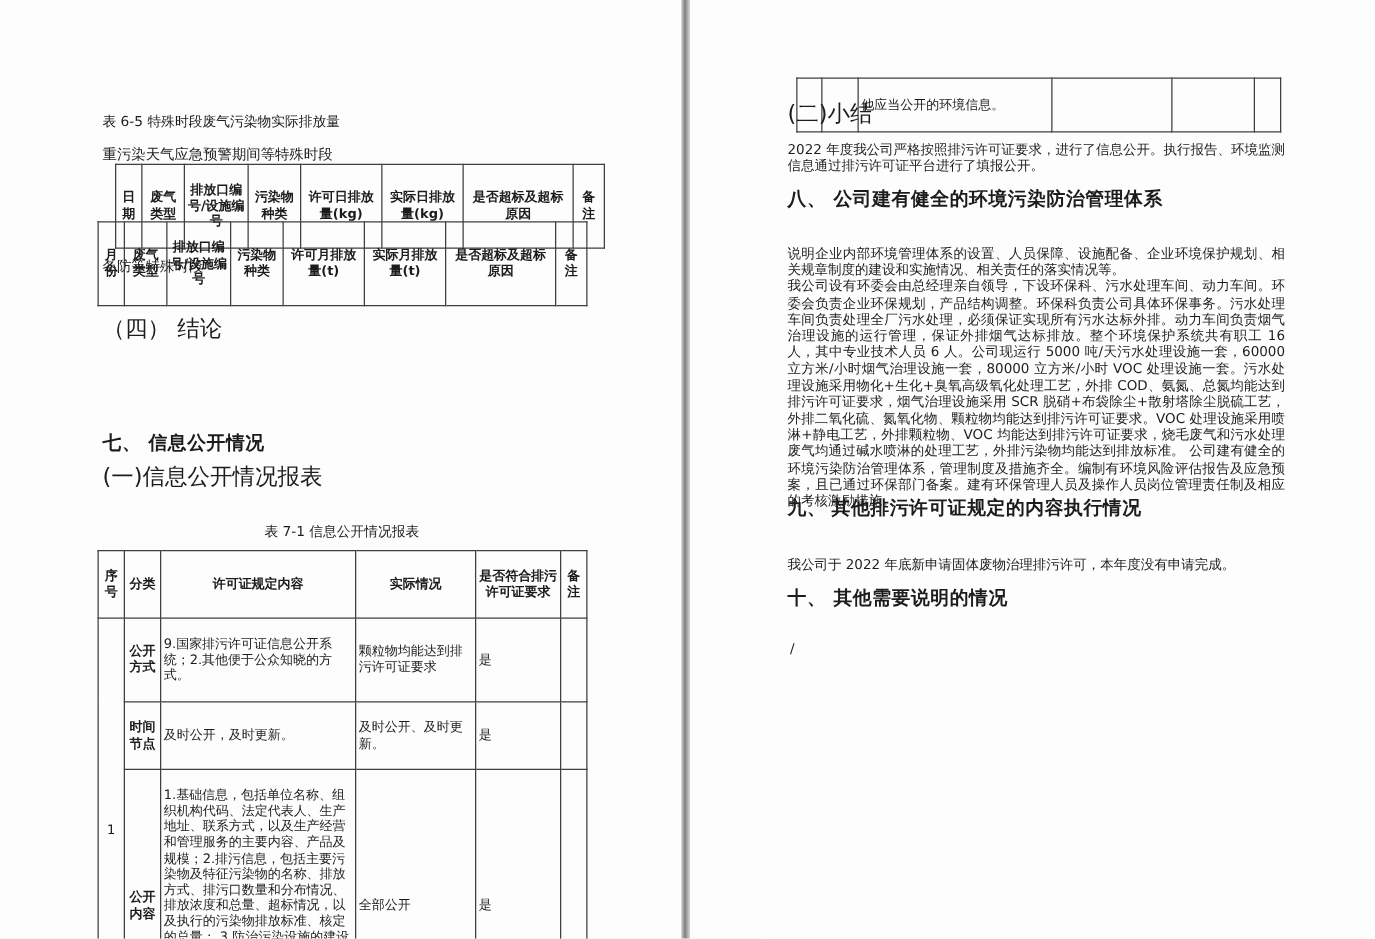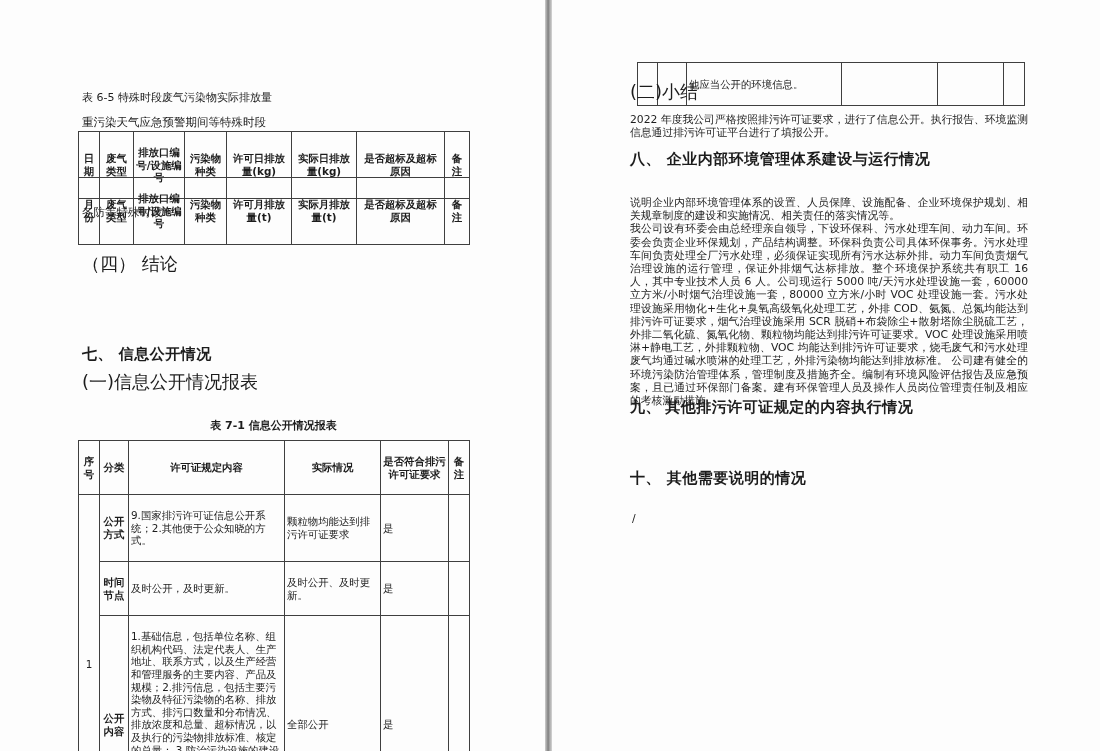--- a/index.html
+++ b/index.html
@@ -3,47 +3,47 @@
 <meta charset="utf-8">
 <style>
   html,body{margin:0;padding:0;background:#e9e9e9;}
   .canvas{position:relative;width:1100px;height:751px;background:#fdfdfd;overflow:hidden;
           font-family:"DejaVu Sans","Liberation Sans",sans-serif;color:#1c1c1c;}
   .abs{position:absolute;}
   .page{position:absolute;top:0;height:751px;background:#fdfdfd;}
   .page-divider{position:absolute;top:0;left:545px;width:7px;height:751px;
                 background:linear-gradient(to right,#cfcfcf,#7e7e7e 45%,#9d9d9d 60%,#d6d6d6);}
   .caption{font-size:11px;line-height:14px;}
-  .label{font-size:11.5px;line-height:14px;font-family:Liberation Mono, monospace;}
+  .label{font-size:11.5px;line-height:14px;}
   .subhead{font-size:18px;line-height:16px;}
   .sechead{font-size:15px;font-weight:bold;line-height:18px;letter-spacing:0.5px;}
   .para{font-size:11px;line-height:17px;text-align:justify;}
   .para-tight{font-size:10.8px;line-height:13.2px;text-align:justify;}
   table{border-collapse:collapse;table-layout:fixed;}
   td{border:1px solid #3f3f3f;font-size:10.4px;line-height:12.6px;padding:14px 2px;
      vertical-align:middle;overflow:hidden;word-break:break-all;}
   .hdr td{font-weight:bold;text-align:center;}
   .t71 td.hcell{font-weight:bold;text-align:center;}
   .t71 td.cat{font-weight:bold;text-align:center;}
   .t71 td.seq{text-align:center;}
-  .center{text-align:center;font-weight:bold;}
+  .center{text-align:center;}
   .frag td{height:14px;}
 </style>
 </head>
 <body>
 
 <div class="canvas">
 
   <div class="page" style="left:0;width:456px;">
 
     <div class="abs caption" style="left:82px;top:91px;">表 6-5 特殊时段废气污染物实际排放量</div>
 
     <div class="abs label" style="left:82px;top:116px;">重污染天气应急预警期间等特殊时段</div>
 
-    <table class="abs hdr" style="left:78px;top:131px;width:391px;height:31px;">
+    <table class="abs hdr" style="left:92px;top:131px;width:391px;height:31px;">
       <colgroup>
           <col style="width:21px">
           <col style="width:34px">
           <col style="width:51px">
           <col style="width:42px">
         <col style="width:65px">
           <col style="width:65px">
           <col style="width:88px">
           <col style="width:25px">
         </colgroup>
@@ -163,28 +163,29 @@
         <td></td>
         <td></td>
       </tr>
     </tbody>
       </table>
 
     <div class="abs subhead" style="left:78px;top:84px;">(二)小结</div>
 
     <div class="abs para-tight" style="left:78px;top:113px;width:398px;">2022 年度我公司严格按照排污许可证要求，进行了信息公开。执行报告、环境监测信息通过排污许可证平台进行了填报公开。</div>
 
-    <div class="abs sechead" style="left:78px;top:150px;">八、 企业内部环境管理体系建设与运行情况</div>
+    <div class="abs sechead" style="left:78px;top:150px;">八、 公司建有健全的环境污染防治管理体系</div>
 
     <div class="abs" style="left:78px;top:196px;width:398px;">
       <div class="para-tight">说明企业内部环境管理体系的设置、人员保障、设施配备、企业环境保护规划、相关规章制度的建设和实施情况、相关责任的落实情况等。</div>
       <div class="para-tight">我公司设有环委会由总经理亲自领导，下设环保科、污水处理车间、动力车间。环委会负责企业环保规划，产品结构调整。环保科负责公司具体环保事务。污水处理车间负责处理全厂污水处理，必须保证实现所有污水达标外排。动力车间负责烟气治理设施的运行管理，保证外排烟气达标排放。整个环境保护系统共有职工 16 人，其中专业技术人员 6 人。公司现运行 5000 吨/天污水处理设施一套，60000 立方米/小时烟气治理设施一套，80000 立方米/小时 VOC 处理设施一套。污水处理设施采用物化+生化+臭氧高级氧化处理工艺，外排 COD、氨氮、总氮均能达到排污许可证要求，烟气治理设施采用 SCR 脱硝+布袋除尘+散射塔除尘脱硫工艺，外排二氧化硫、氮氧化物、颗粒物均能达到排污许可证要求。VOC 处理设施采用喷淋+静电工艺，外排颗粒物、VOC 均能达到排污许可证要求，烧毛废气和污水处理废气均通过碱水喷淋的处理工艺，外排污染物均能达到排放标准。 公司建有健全的环境污染防治管理体系，管理制度及措施齐全。编制有环境风险评估报告及应急预案，且已通过环保部门备案。建有环保管理人员及操作人员岗位管理责任制及相应的考核激励措施。</div>
     </div>
 
     <div class="abs sechead" style="left:78px;top:398px;font-family:Liberation Serif, serif;">九、 其他排污许可证规定的内容执行情况</div>
 
+    <div class="abs para-tight" style="left:78px;top:445px;width:398px;">我公司于 2022 年底新申请固体废物治理排污许可，本年度没有申请完成。</div>
 
     <div class="abs sechead" style="left:78px;top:469px;">十、 其他需要说明的情况</div>
 
     <div class="abs para-tight" style="left:80px;top:512px;">/</div>
   </div>
 
 </div>
 
 </body></html>

